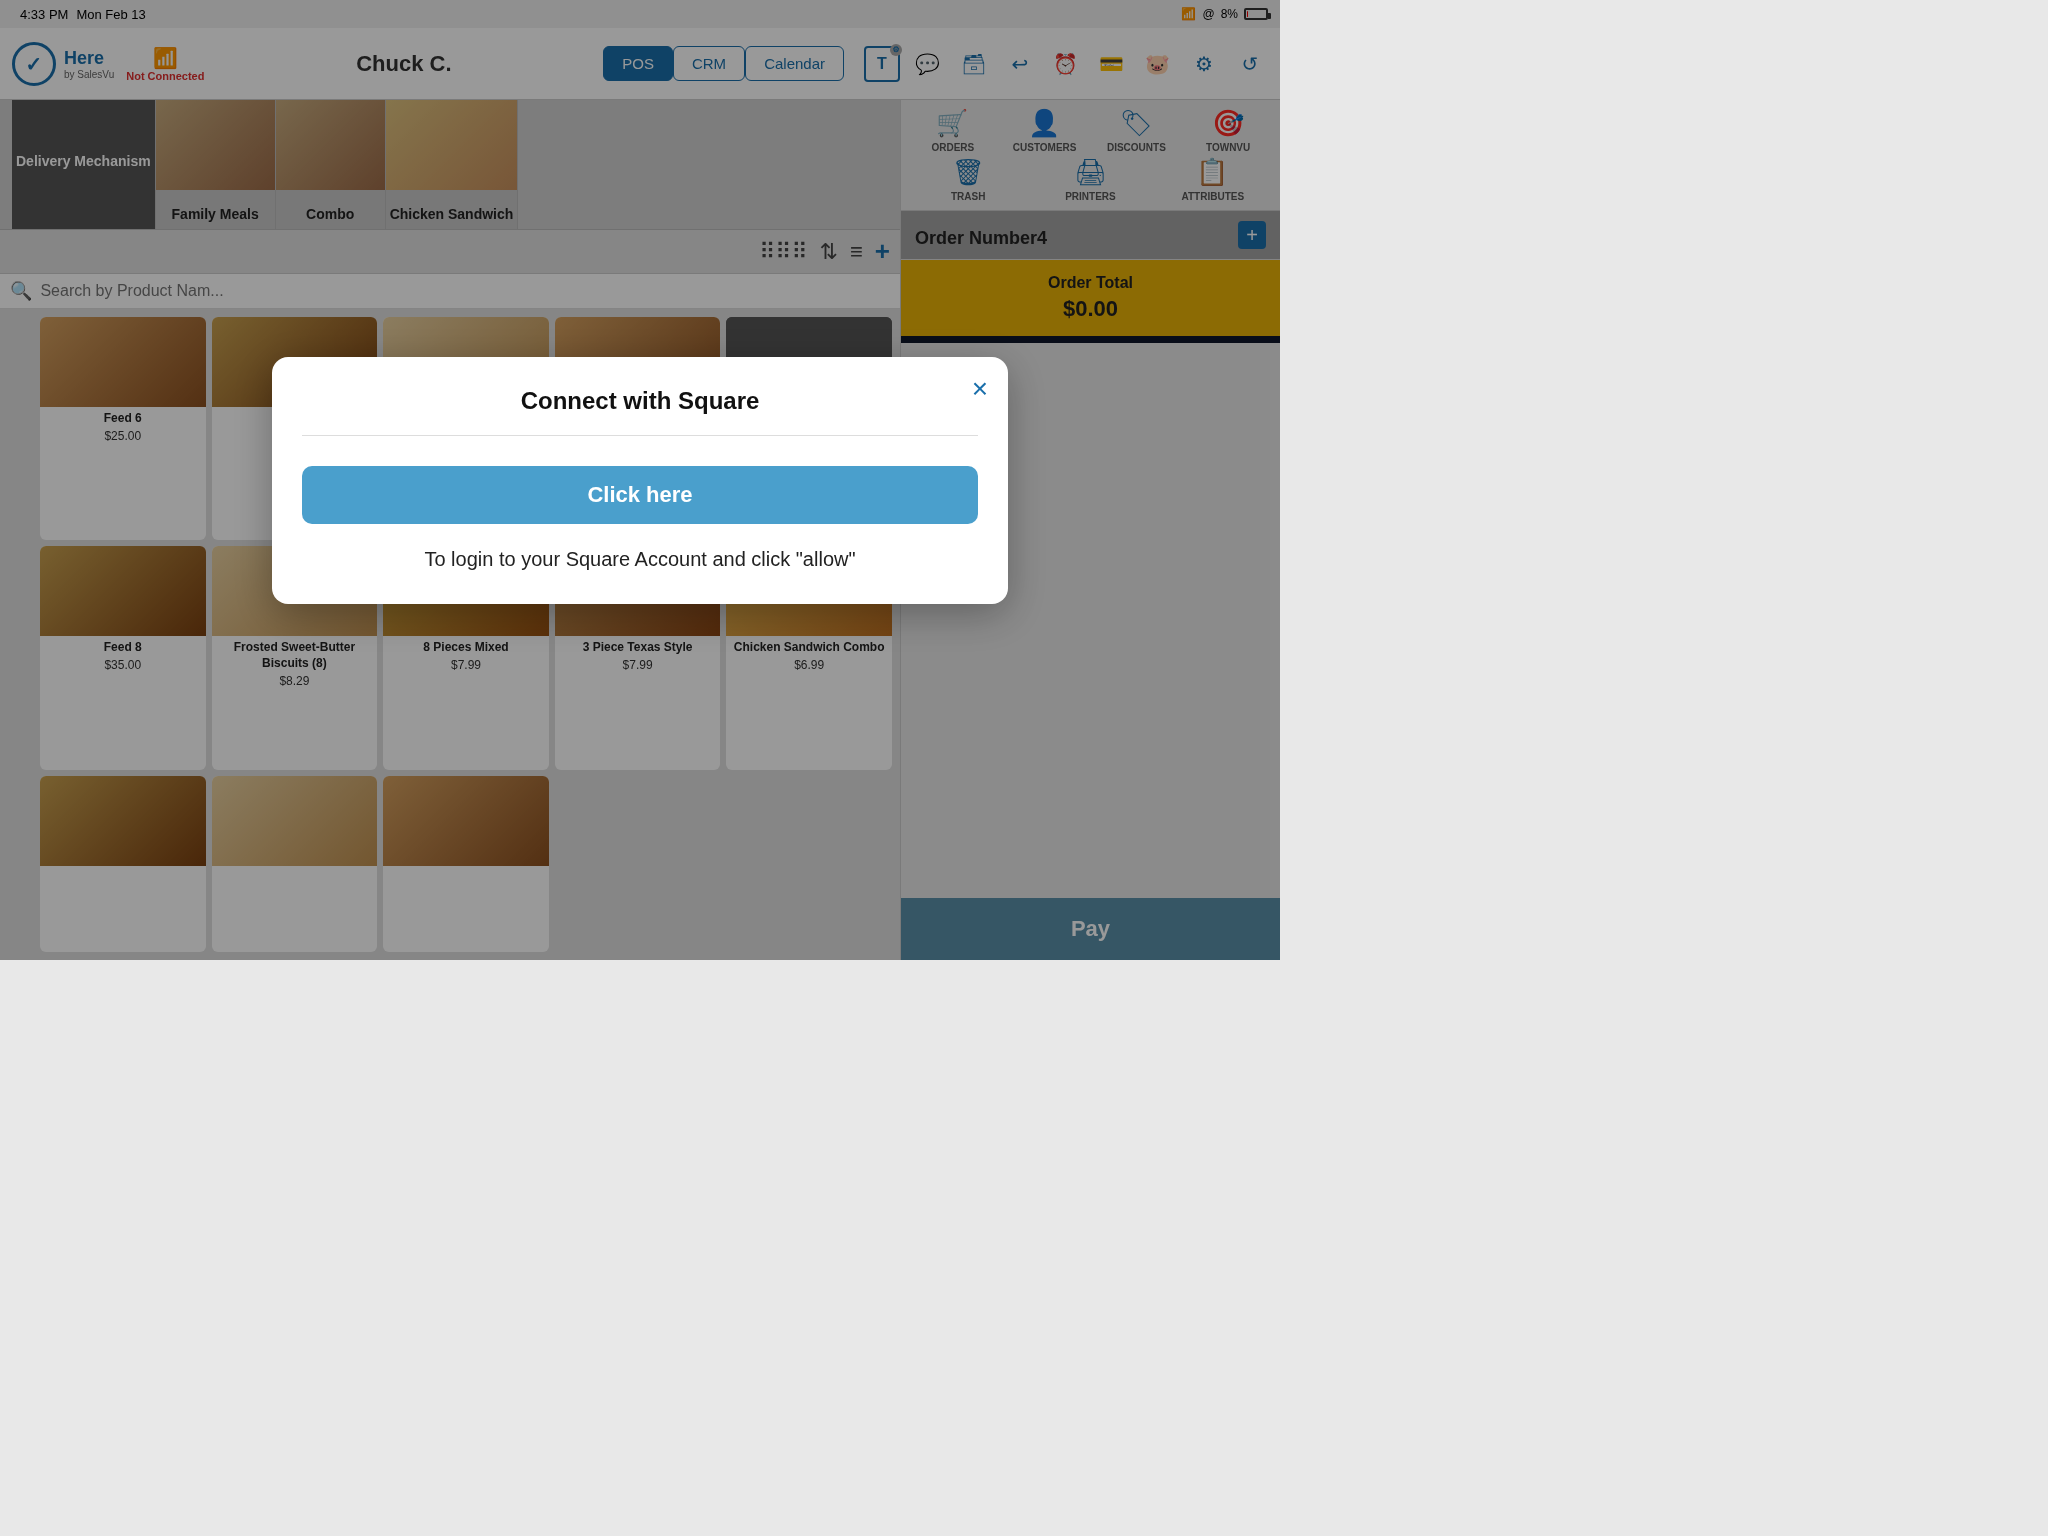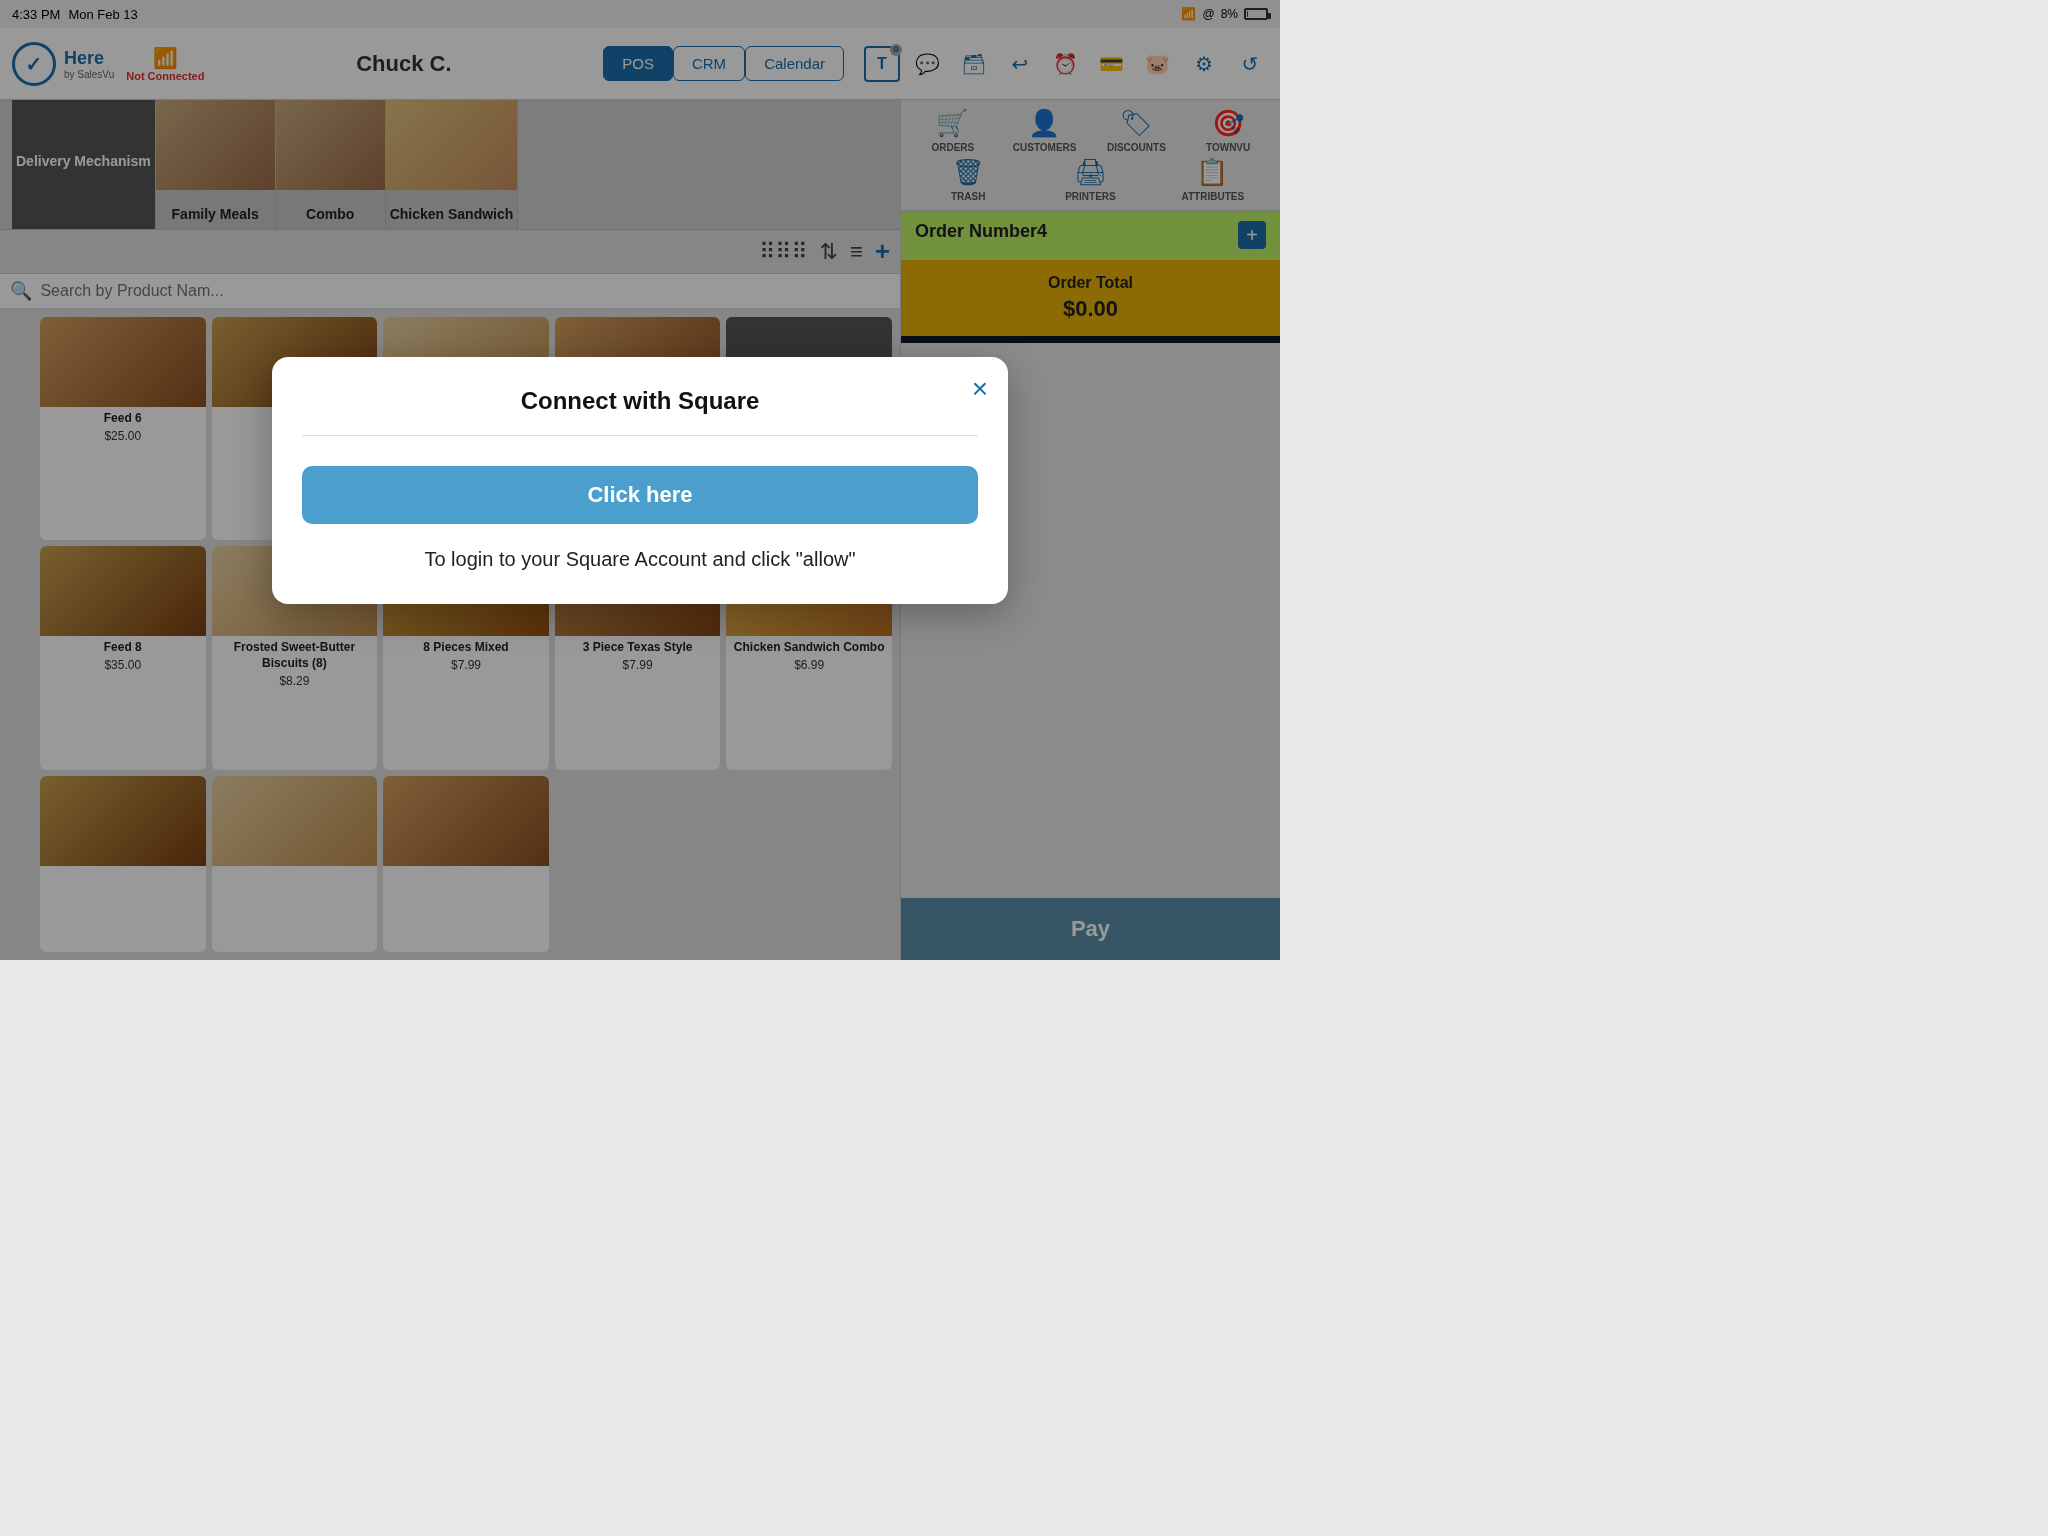--- a/index.html
+++ b/index.html
@@ -9,21 +9,21 @@
     .status-bar {
       background: #f0f0f0;
       height: 28px;
       display: flex;
       align-items: center;
       justify-content: space-between;
       padding: 0 12px;
       font-size: 13px;
       font-weight: 500;
     }
-    .status-bar-left { display: flex; gap: 8px; align-items: center; }
+    .status-bar-left { display: flex; gap: 8px; align-items: center; margin-left: 8px; }
     .status-bar-right { display: flex; gap: 6px; align-items: center; font-size: 12px; }
     .battery-icon { width: 24px; height: 12px; border: 2px solid #333; border-radius: 2px; position: relative; display: inline-flex; align-items: center; padding: 1px; }
     .battery-icon::after { content: ''; position: absolute; right: -5px; top: 3px; width: 3px; height: 6px; background: #333; border-radius: 0 1px 1px 0; }
     .battery-fill { width: 8%; height: 100%; background: red; border-radius: 1px; }
 
     
     .header {
       background: #fff;
       height: 72px;
       display: flex;
@@ -94,21 +94,21 @@
     
     .right-panel { width: 380px; background: #e8e8e8; display: flex; flex-direction: column; border-left: 1px solid #ccc; }
 
     
     .right-icons { display: flex; padding: 8px; gap: 4px; background: #e8e8e8; border-bottom: 1px solid #ccc; justify-content: space-around; flex-wrap: wrap; }
     .right-icon-item { display: flex; flex-direction: column; align-items: center; gap: 3px; cursor: pointer; width: 70px; }
     .right-icon-symbol { font-size: 26px; color: #1a6fab; }
     .right-icon-label { font-size: 10px; color: #555; font-weight: 600; text-align: center; }
 
     
-    .order-header { display: flex; align-items: flex-start; justify-content: space-between; padding: 10px 14px; background: #bef264; border-bottom: 1px solid #ddd; }
+    .order-header { display: flex; align-items: flex-end; justify-content: space-between; padding: 10px 14px; background: #a3a3a3; border-bottom: 1px solid #ddd; }
     .order-title { font-size: 18px; font-weight: 600; color: #222; }
     .order-add-btn { width: 28px; height: 28px; background: #1a6fab; color: #fff; border: none; border-radius: 4px; font-size: 20px; cursor: pointer; display: flex; align-items: center; justify-content: center; }
     .order-total-area { padding: 14px; background: #eab308; border-bottom: 7px solid #0f172a; text-align: center; }
     .order-total-label { font-size: 16px; font-weight: 600; color: #222; }
     .order-total-value { font-size: 22px; font-weight: bold; color: #222; margin-top: 4px; }
 
     
     .pay-btn { background: #5a8fa8; color: #fff; border: none; width: 100%; padding: 18px; font-size: 22px; font-weight: 600; cursor: pointer; margin-top: auto; }
 
     

